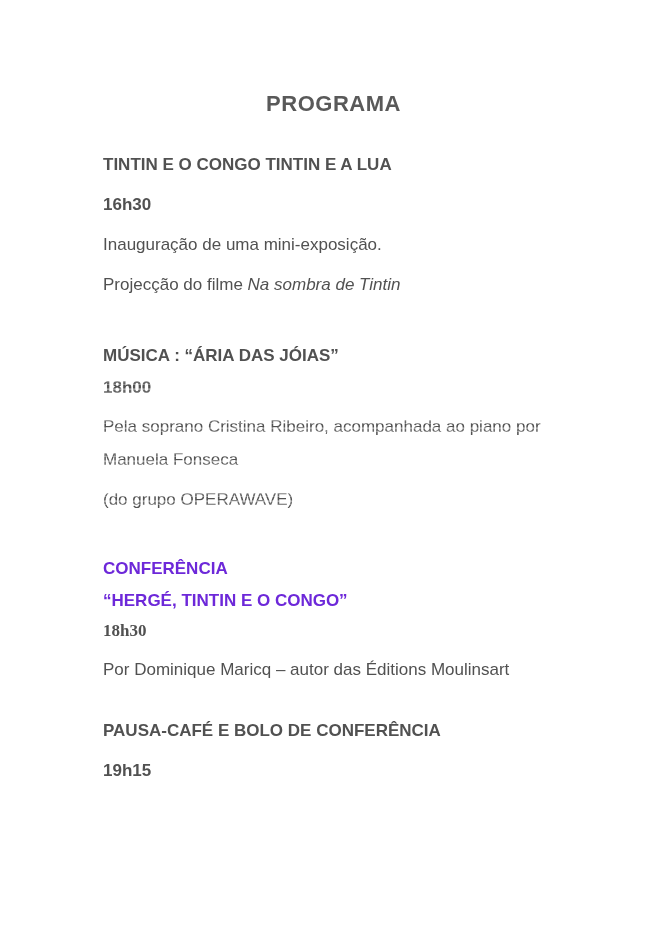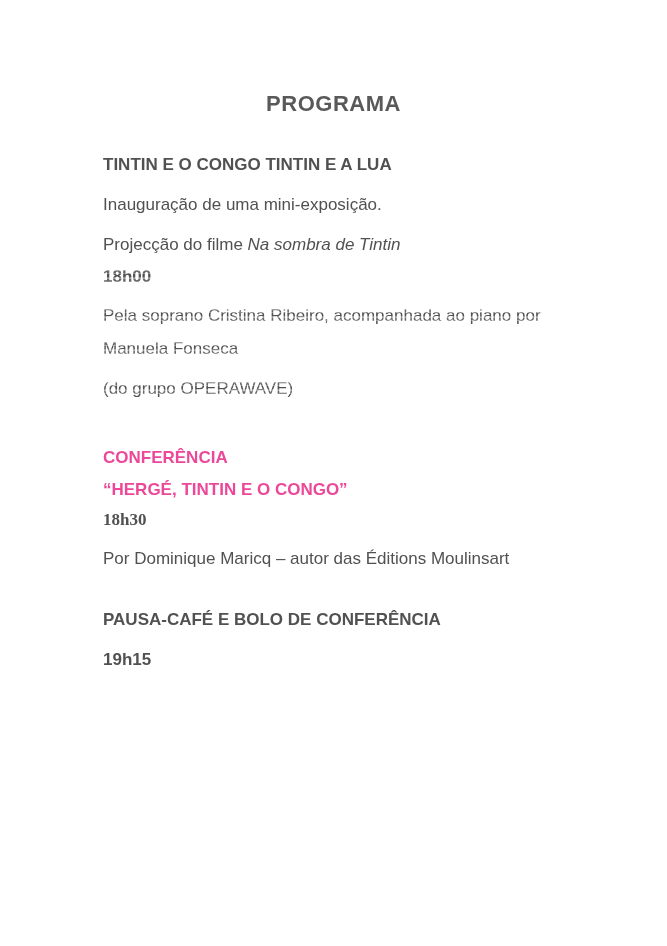--- a/index.html
+++ b/index.html
@@ -30,21 +30,21 @@
     font-weight: 700;
     text-align: center;
     color: #595959;
     letter-spacing: 0.5px;
     margin: 91px 0 0 0;
     
     margin-left: -35px;
   }
   .bold { font-weight: 700; }
   .italic { font-style: italic; }
-  .faded { color: #ec4899; }
+  .faded { color: #6d28d9; }
   .streaky {
     -webkit-mask-image: repeating-linear-gradient(
       to bottom,
       rgba(0,0,0,1) 0px, rgba(0,0,0,1) 3px,
       rgba(0,0,0,0.40) 4px, rgba(0,0,0,1) 6px, rgba(0,0,0,0.55) 8px
     );
     mask-image: repeating-linear-gradient(
       to bottom,
       rgba(0,0,0,1) 0px, rgba(0,0,0,1) 3px,
       rgba(0,0,0,0.40) 4px, rgba(0,0,0,1) 6px, rgba(0,0,0,0.55) 8px
@@ -62,25 +62,27 @@
 </style>
 </head>
 <body>
 
 <div class="page">
 
   <h1 class="title">PROGRAMA</h1>
 
   <section>
     <h2 class="line bold mt37">TINTIN E O CONGO TINTIN E A LUA</h2>
+    <p class="line bold mt18">16h30</p>
     <p class="line mt18">Inauguração de uma mini-exposição.</p>
     <p class="line mt18"><span>Projecção do filme</span> <span class="italic">Na sombra de Tintin</span></p>
   </section>
 
   <section>
+    <h2 class="line bold mt49">MÚSICA : “ÁRIA DAS JÓIAS”</h2>
     <p class="line bold mt10 streaky">18h00</p>
     <p class="line mt17 streaky">Pela soprano Cristina Ribeiro, acompanhada ao piano por</p>
     <p class="line mt11 streaky">Manuela Fonseca</p>
     <p class="line mt18 streaky">(do grupo OPERAWAVE)</p>
   </section>
 
   <section>
     <h2 class="line bold faded mt47">CONFERÊNCIA</h2>
     <h2 class="line bold faded mt10">“HERGÉ, TINTIN E O CONGO”</h2>
     <p class="line bold mt8">18h30</p>

